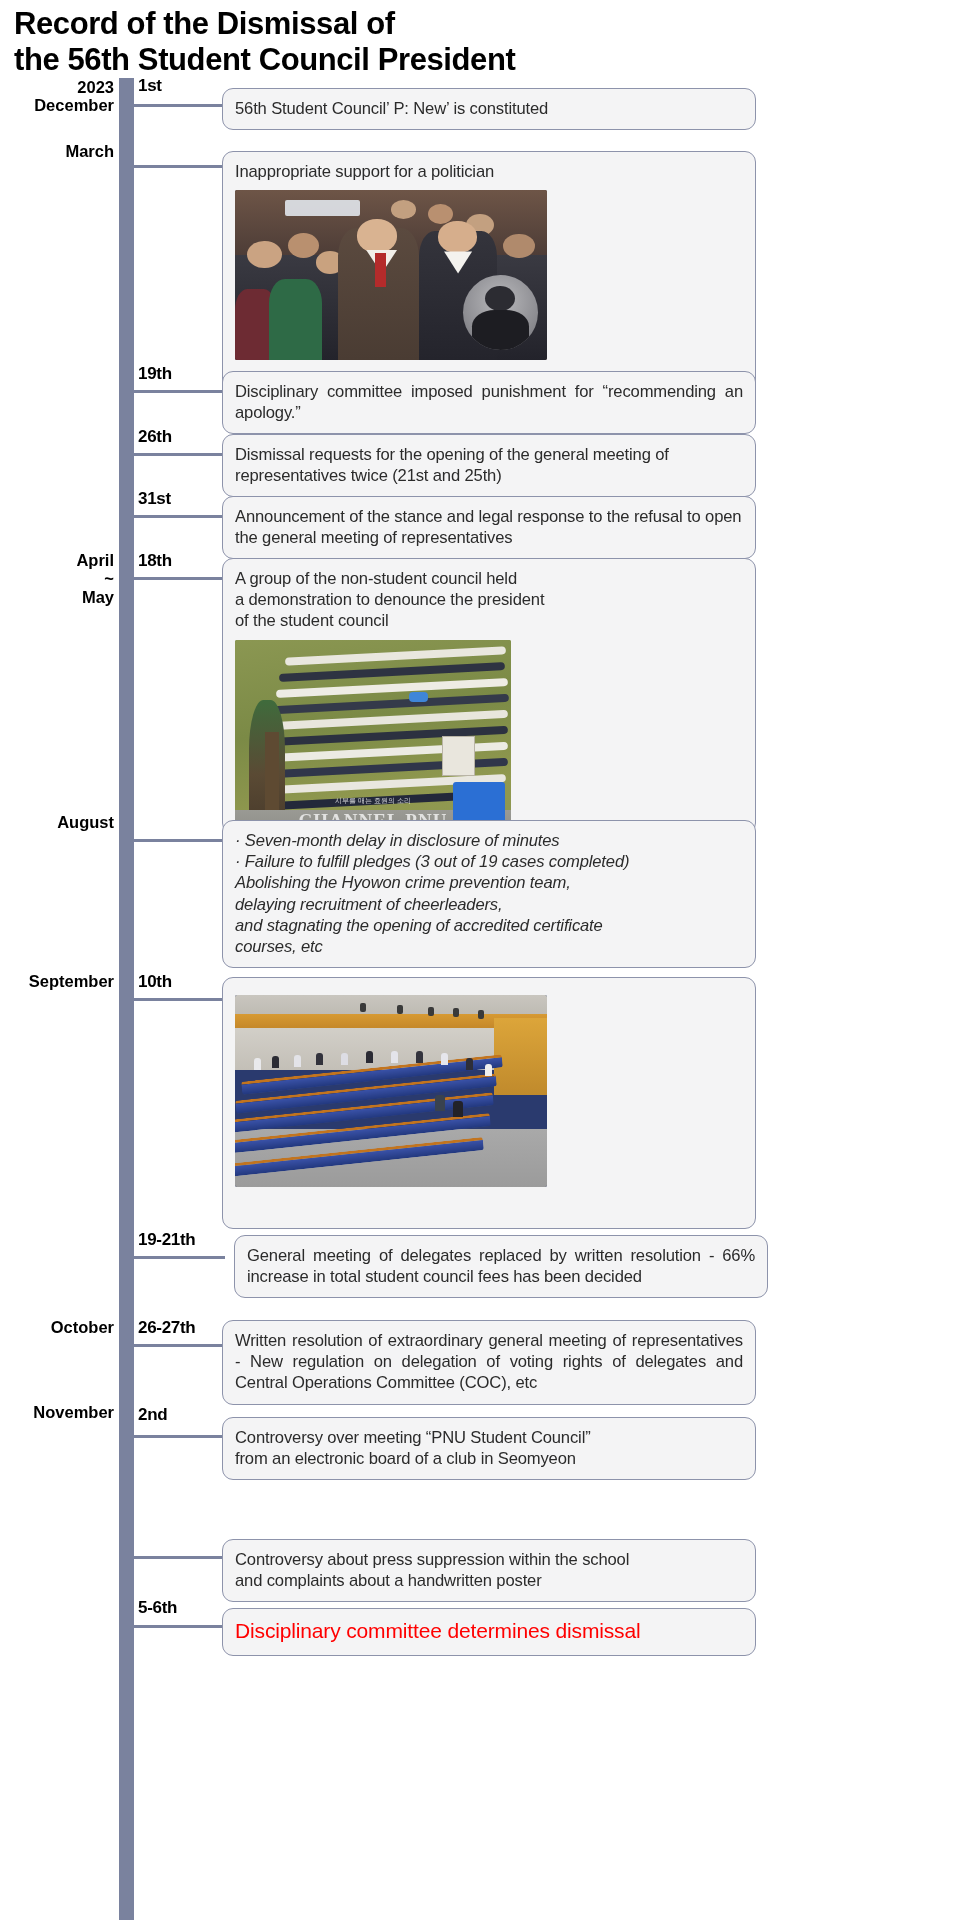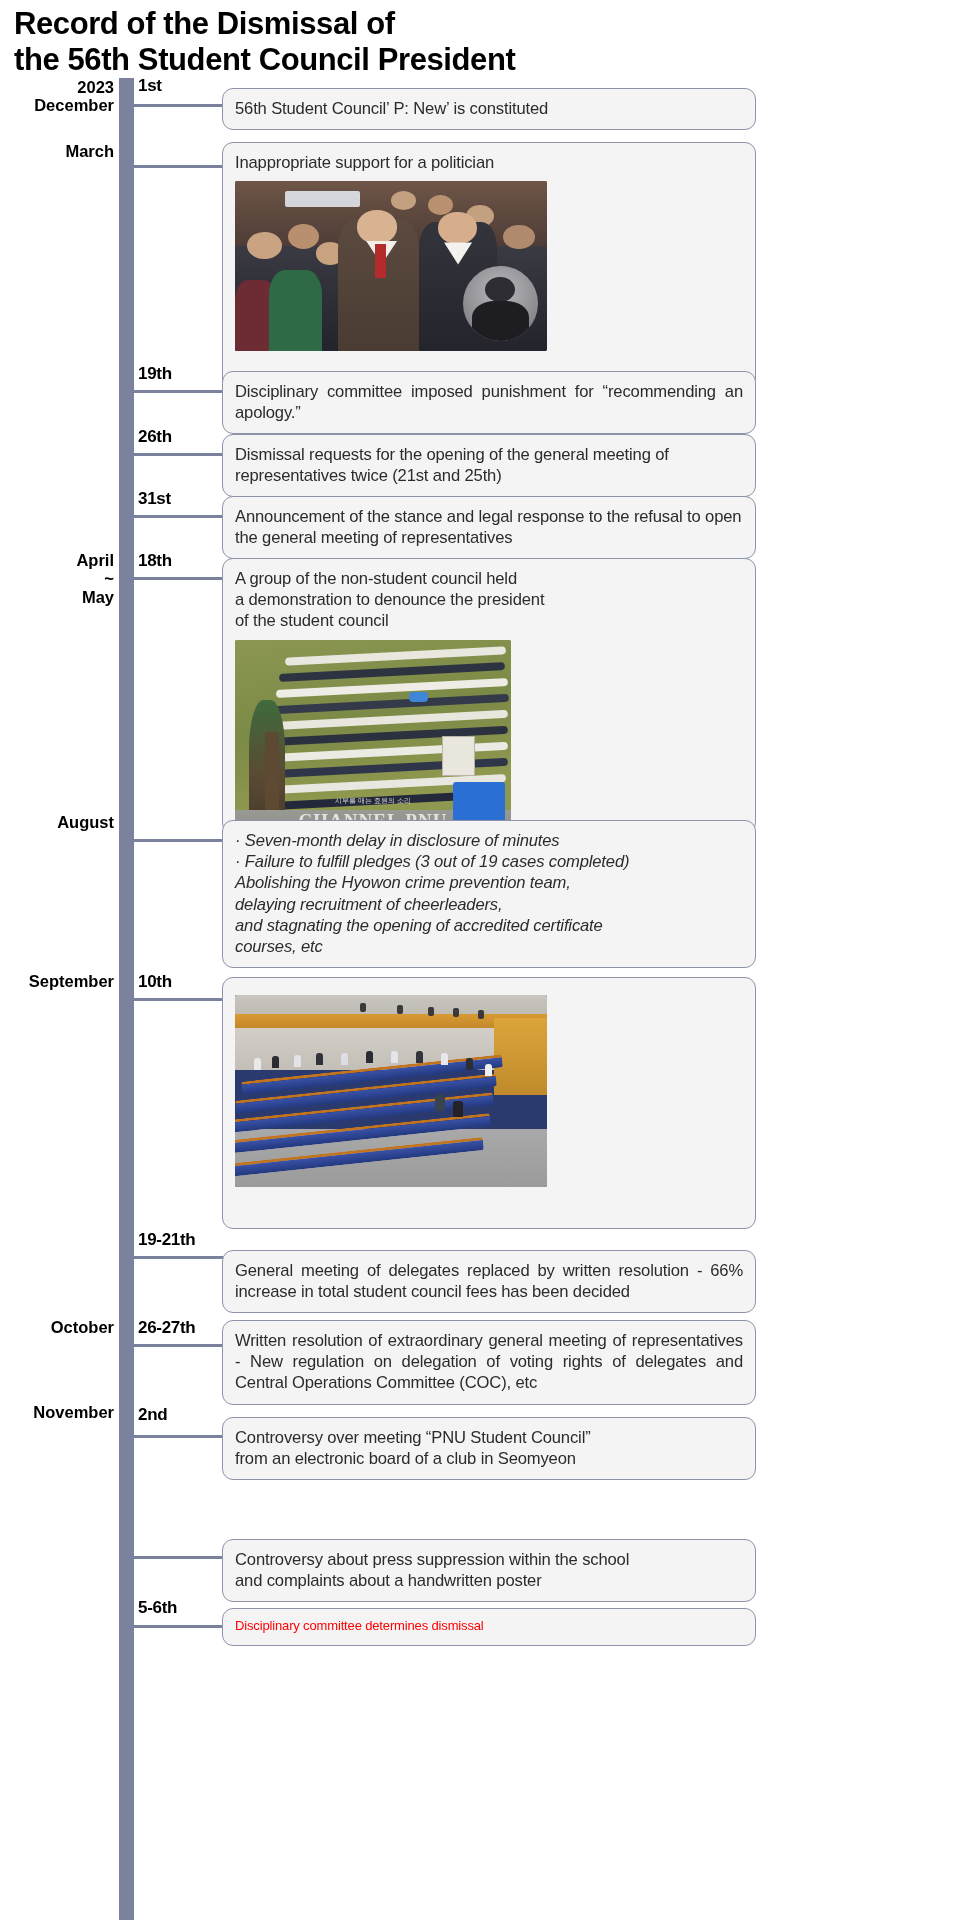--- a/index.html
+++ b/index.html
@@ -95,21 +95,21 @@
     padding: 9px 12px 10px 12px;
   }
   .card p {
     margin: 0;
     font-size: 16.6px;
     line-height: 1.28;
     color: #2b2b2b;
     letter-spacing: -0.15px;
   }
   .card p.just { text-align: justify; text-align-last: left; }
-  .card p.danger { color: #ff0000; font-size: 13px; }
+  .card p.danger { color: #ff0000; font-size: 21px; }
 
   
   .photo {
     margin-top: 8px;
     border-radius: 2px;
     overflow: hidden;
     position: relative;
   }
   .photo-inner { width: 100%; height: 100%; position: relative; }
 
@@ -203,21 +203,21 @@
     <div class="day" style="top:-2px;">1st</div>
     <div class="connector" style="top:26px; width:98px;"></div>
     <div class="card" style="top:10px;">
       <p>56th Student Council’ P: New’ is constituted</p>
     </div>
   </div>
 
   <div class="row" style="top:56px;">
     <div class="month" style="top:8px;">March</div>
     <div class="connector" style="top:31px; width:98px;"></div>
-    <div class="card" style="top:8px; height:260px;">
+    <div class="card" style="top:17px; height:260px;">
       <p>Inappropriate support for a politician</p>
       <div class="photo ph1">
         <div class="photo-inner">
           <div class="bgtop"></div>
             <div class="bgbot"></div>
           <div class="banner"></div>
           <span class="crowd" style="left:4%;top:30%;width:11%;height:16%;"></span>
           <span class="crowd" style="left:17%;top:25%;width:10%;height:15%;background:#b9906f;"></span>
           <span class="crowd" style="left:26%;top:36%;width:9%;height:13%;background:#c9a27f;"></span>
           <span class="crowd" style="left:62%;top:8%;width:8%;height:12%;background:#b99070;"></span>
@@ -351,21 +351,21 @@
           <span class="person" style="left:64%;top:52%;width:10px;height:16px;background:#39424f;"></span>
           <span class="person" style="left:70%;top:55%;width:10px;height:16px;background:#222228;"></span>
         </div>
       </div>
     </div>
   </div>
 
   <div class="row" style="top:1152px;">
     <div class="day" style="top:0px;">19-21th</div>
     <div class="connector" style="top:26px; width:98px;"></div>
-    <div class="card" style="top:20px;">
+    <div class="card" style="top:5px;margin-left:12px;">
       <p class="just">General meeting of delegates replaced by written resolution - 66% increase in total student council fees has been decided</p>
     </div>
   </div>
 
   <div class="row" style="top:1240px;">
     <div class="month" style="top:0px;">October</div>
     <div class="day" style="top:0px;">26-27th</div>
     <div class="connector" style="top:26px; width:98px;"></div>
     <div class="card" style="top:2px;">
       <p class="just">Written resolution of extraordinary general meeting of representatives - New regulation on delegation of voting rights of delegates and Central Operations Committee (COC), etc</p>

